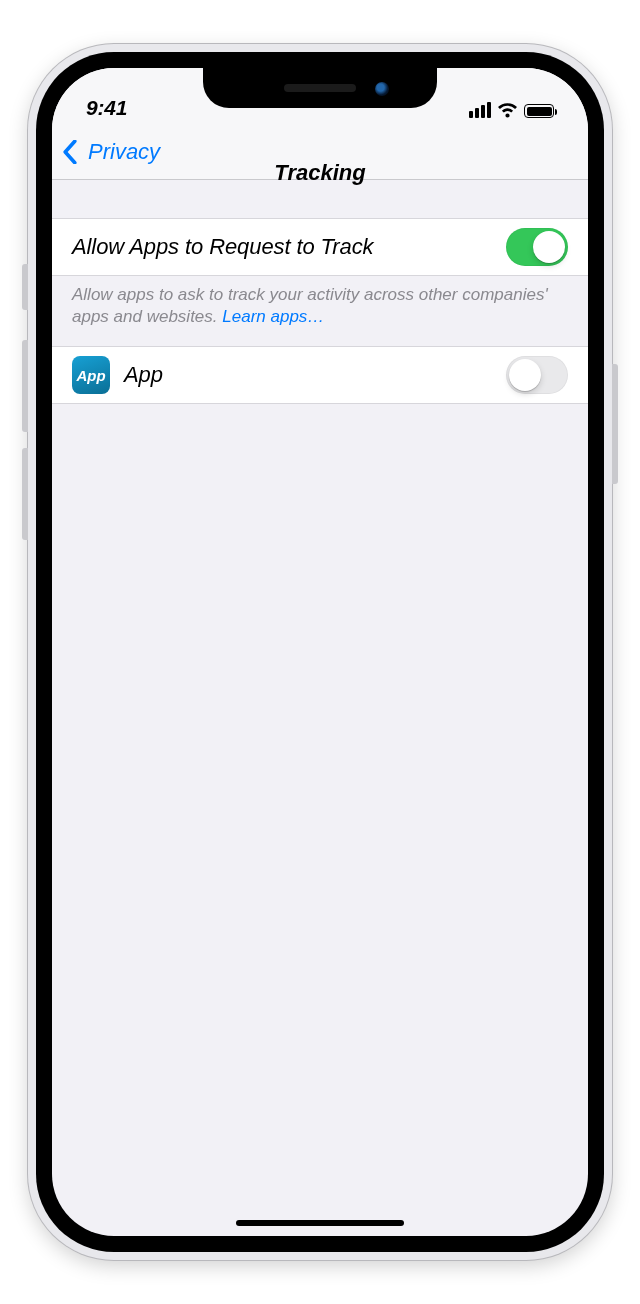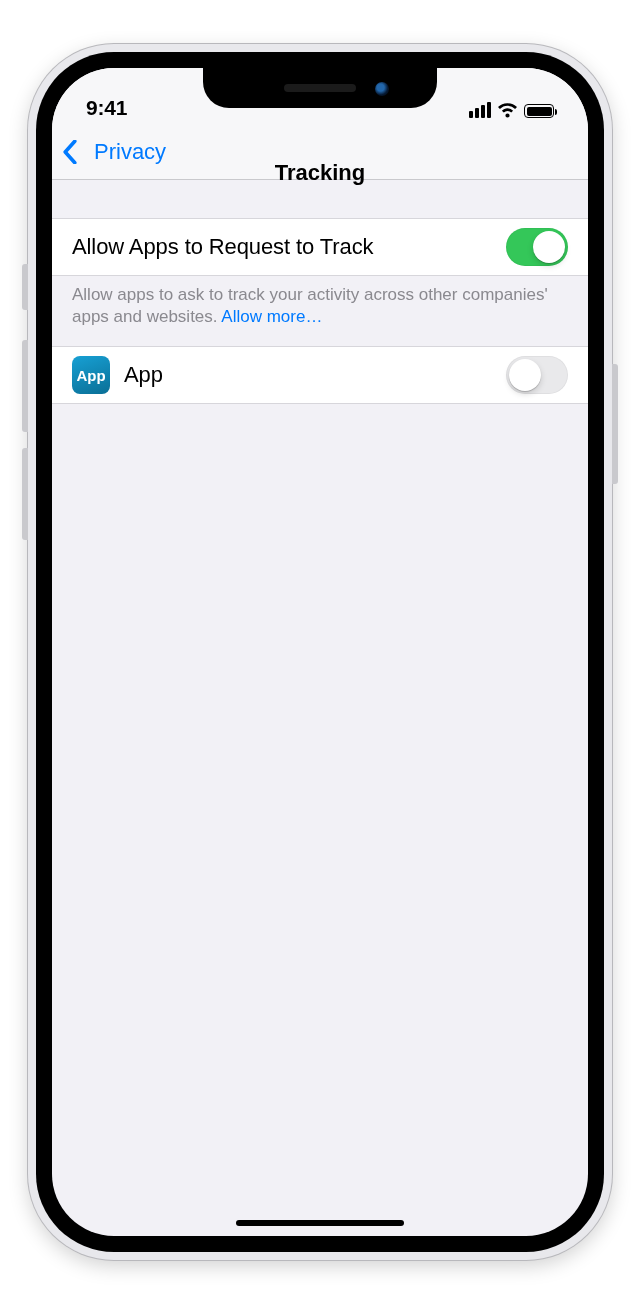--- a/index.html
+++ b/index.html
@@ -10,20 +10,21 @@
       display:flex; align-items:center; justify-content:center;
     }
     
     .phone {
       width:584px; height:1216px;
       background:#e8e8ec;
       border-radius:86px;
       padding:8px;
       box-shadow:0 0 0 1px #b8b8bc, 0 6px 20px rgba(0,0,0,.18);
       position:relative;
+      font-style:italic;
     }
     .phone::before{ 
       content:""; position:absolute; left:-6px; top:220px; width:6px; height:46px;
       background:#c9c9cd; border-radius:3px 0 0 3px;
     }
     .phone::after{ content:""; position:absolute; left:-6px; top:296px; width:6px; height:92px;
       background:#c9c9cd; border-radius:3px 0 0 3px;
     }
     .side-btn-3{ position:absolute; left:-6px; top:404px; width:6px; height:92px;
       background:#c9c9cd; border-radius:3px 0 0 3px; }
@@ -73,21 +74,21 @@
     .battery-fill{ position:absolute; inset:1.5px; background:#000; border-radius:2px; }
     
     .nav-bar{
       height:56px; background:#f7f7f9;
       display:flex; align-items:center; justify-content:center;
       position:relative;
       border-bottom:1px solid #c9c9cd;
     }
     .back-btn{
       position:absolute; left:10px; top:0; bottom:0;
-      display:flex; align-items:center; gap:16px;
+      display:flex; align-items:center; gap:10px;
       color:#007aff; font-size:22px; cursor:default;
     }
     .page-title{ font-size:22px; font-weight:600;margin-top:43px; }
     
     .content{ }
     .gap{ height:38px; }
     .row{
       background:#fff; min-height:58px;
       display:flex; align-items:center;
       padding:0 20px;
@@ -169,21 +170,21 @@
         <div class="gap"></div>
 
         <div class="row">
           <div class="row-label">Allow Apps to Request to Track</div>
           <div class="switch" data-on="true">
             <div class="knob"></div>
           </div>
         </div>
 
         <div class="footer-note">
-          <span>Allow apps to ask to track your activity across other companies' apps and websites. </span><a>Allow more…</a>
+          <span>Allow apps to ask to track your activity across other companies' apps and websites. </span><a>Learn apps…</a>
         </div>
 
         <div class="row">
           <div class="app-icon">App</div>
           <div class="row-label">App</div>
           <div class="switch" data-on="false">
             <div class="knob"></div>
           </div>
         </div>
       </div>

